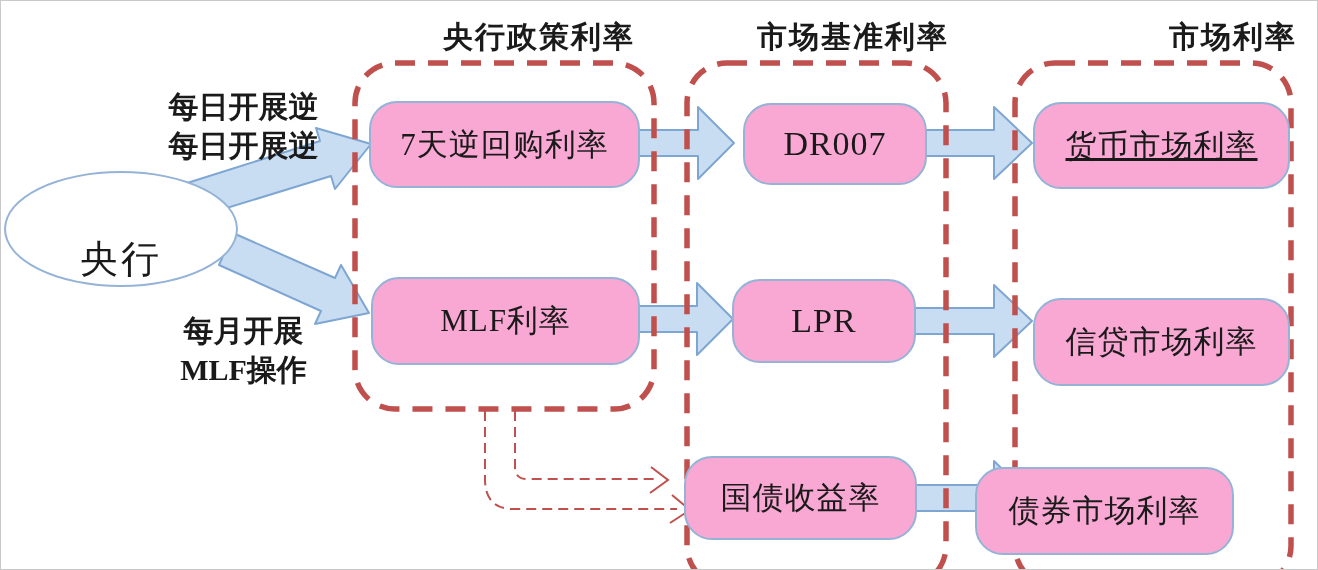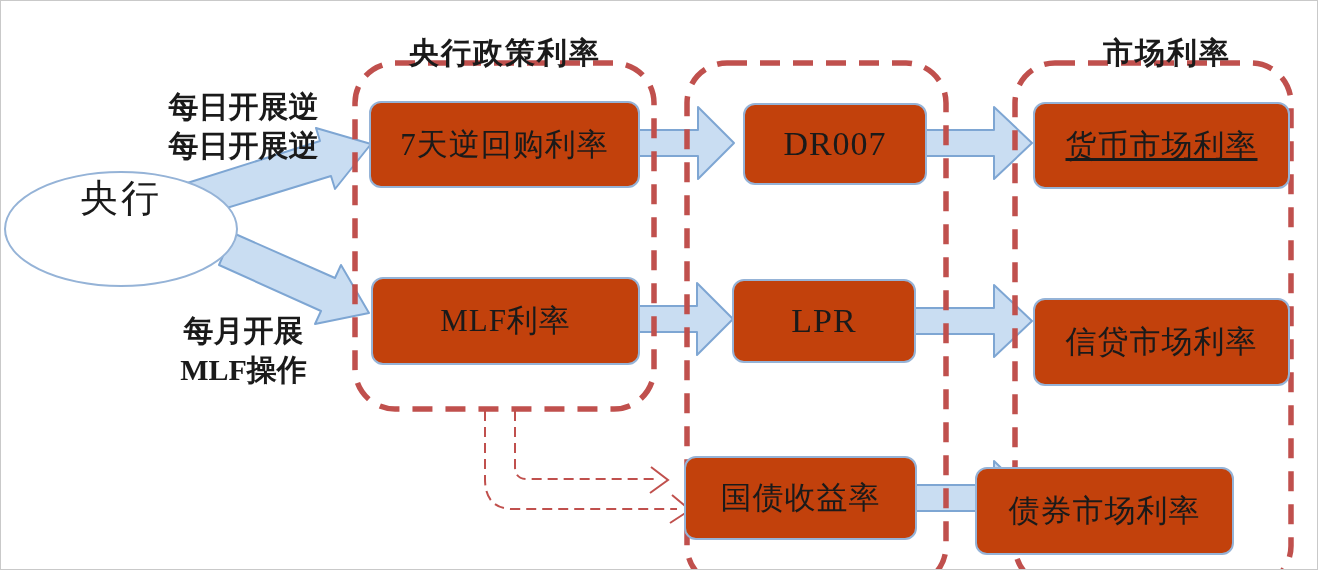--- a/index.html
+++ b/index.html
@@ -10,32 +10,32 @@
     font-family:"Liberation Serif","DejaVu Serif",serif;
     color:var(--text,#1a1a1a);
     overflow:hidden;
   }
   svg.layer{position:absolute;left:0;top:0;}
   .group-border{fill:none;stroke:var(--dashed-red,#c0504d);stroke-width:5.5;stroke-dasharray:20 13;}
   .block-arrow{fill:var(--arrow-fill,#c9ddf2);stroke:var(--arrow-stroke,#7ea6d3);stroke-width:2;stroke-linejoin:round;}
   .thin-dash{fill:none;stroke:var(--dashed-red,#c0504d);stroke-width:2;stroke-dasharray:10 6;}
   .thin-head{fill:none;stroke:var(--dashed-red,#c0504d);stroke-width:2;stroke-linejoin:miter;}
   .node{
-    position:absolute;background:#c2410c;
-    border:2px solid var(--box-border,#95b3d7);border-radius:12px;
+    position:absolute;background:#f9a8d4;
+    border:2px solid var(--box-border,#95b3d7);border-radius:28px;
     display:flex;align-items:center;justify-content:center;
     font-size:31px;letter-spacing:1px;white-space:nowrap;
   }
   .ellipse{
     position:absolute;left:3px;top:170px;width:230px;height:112px;
     border:2px solid var(--box-border,#95b3d7);border-radius:50%;background:#ffffff;
-    display:flex;align-items:flex-start;justify-content:center;
+    display:flex;align-items:flex-end;justify-content:center;
     font-size:38px;letter-spacing:3px;
   }
-  .hdr{position:absolute;top:32px;width:260px;text-align:center;font-size:30px;font-weight:bold;letter-spacing:2px;white-space:nowrap;}
+  .hdr{position:absolute;top:16px;width:260px;text-align:right;font-size:30px;font-weight:bold;letter-spacing:2px;white-space:nowrap;}
   .edge-label{position:absolute;text-align:center;font-size:30px;font-weight:bold;line-height:39px;white-space:nowrap;}
 </style>
 </head>
 <body>
 
 <div class="canvas">
 
   <svg class="layer" width="1318" height="570" viewBox="0 0 1318 570">
 
     <polygon class="block-arrow" points="183,183 319,140 315,127 370,143 334,188 330,175 193,217"></polygon>
@@ -64,20 +64,21 @@
   <div class="edge-label" style="left:155px;top:86px;width:175px;">
     <div>每日开展逆</div>
     <div>每日开展逆</div>
   </div>
   <div class="edge-label" style="left:155px;top:310px;width:175px;">
     <div>每月开展</div>
     <div>MLF操作</div>
   </div>
 
   <div class="hdr" style="left:374px;">央行政策利率</div>
+  <div class="hdr" style="left:688px;">市场基准利率</div>
   <div class="hdr" style="left:1036px;">市场利率</div>
 
   <div class="node" style="left:368px;top:100px;width:267px;height:83px;">7天逆回购利率</div>
   <div class="node" style="left:370px;top:276px;width:265px;height:84px;">MLF利率</div>
 
   <div class="node" style="left:742px;top:102px;width:180px;height:78px;font-size:34px;">DR007</div>
   <div class="node" style="left:731px;top:278px;width:180px;height:80px;font-size:34px;">LPR</div>
   <div class="node" style="left:683px;top:455px;width:229px;height:80px;">国债收益率</div>
 
   <div class="node" style="left:1032px;top:101px;width:253px;height:83px;text-decoration:underline;">货币市场利率</div>

